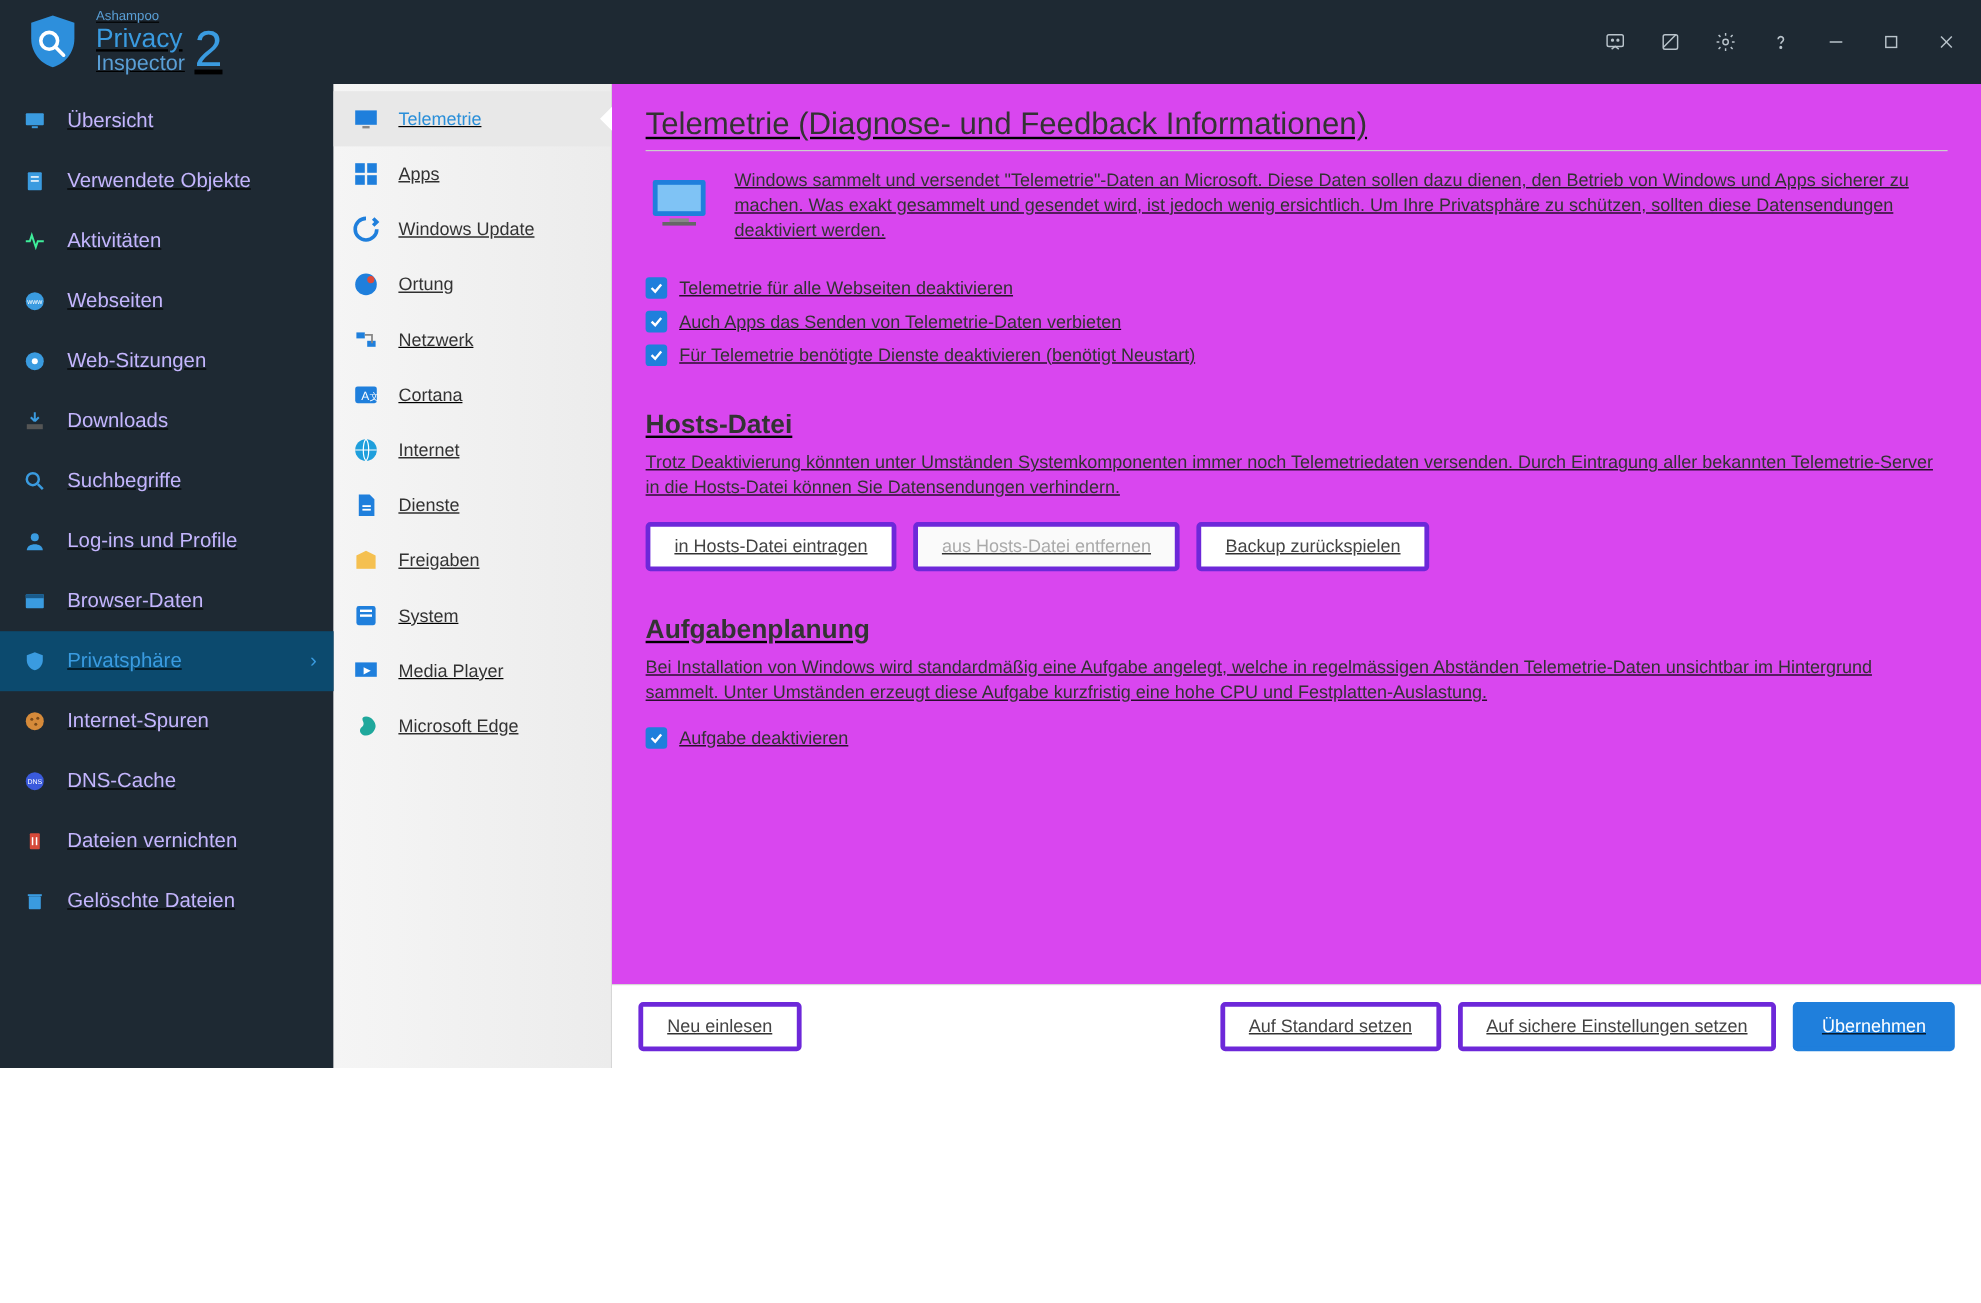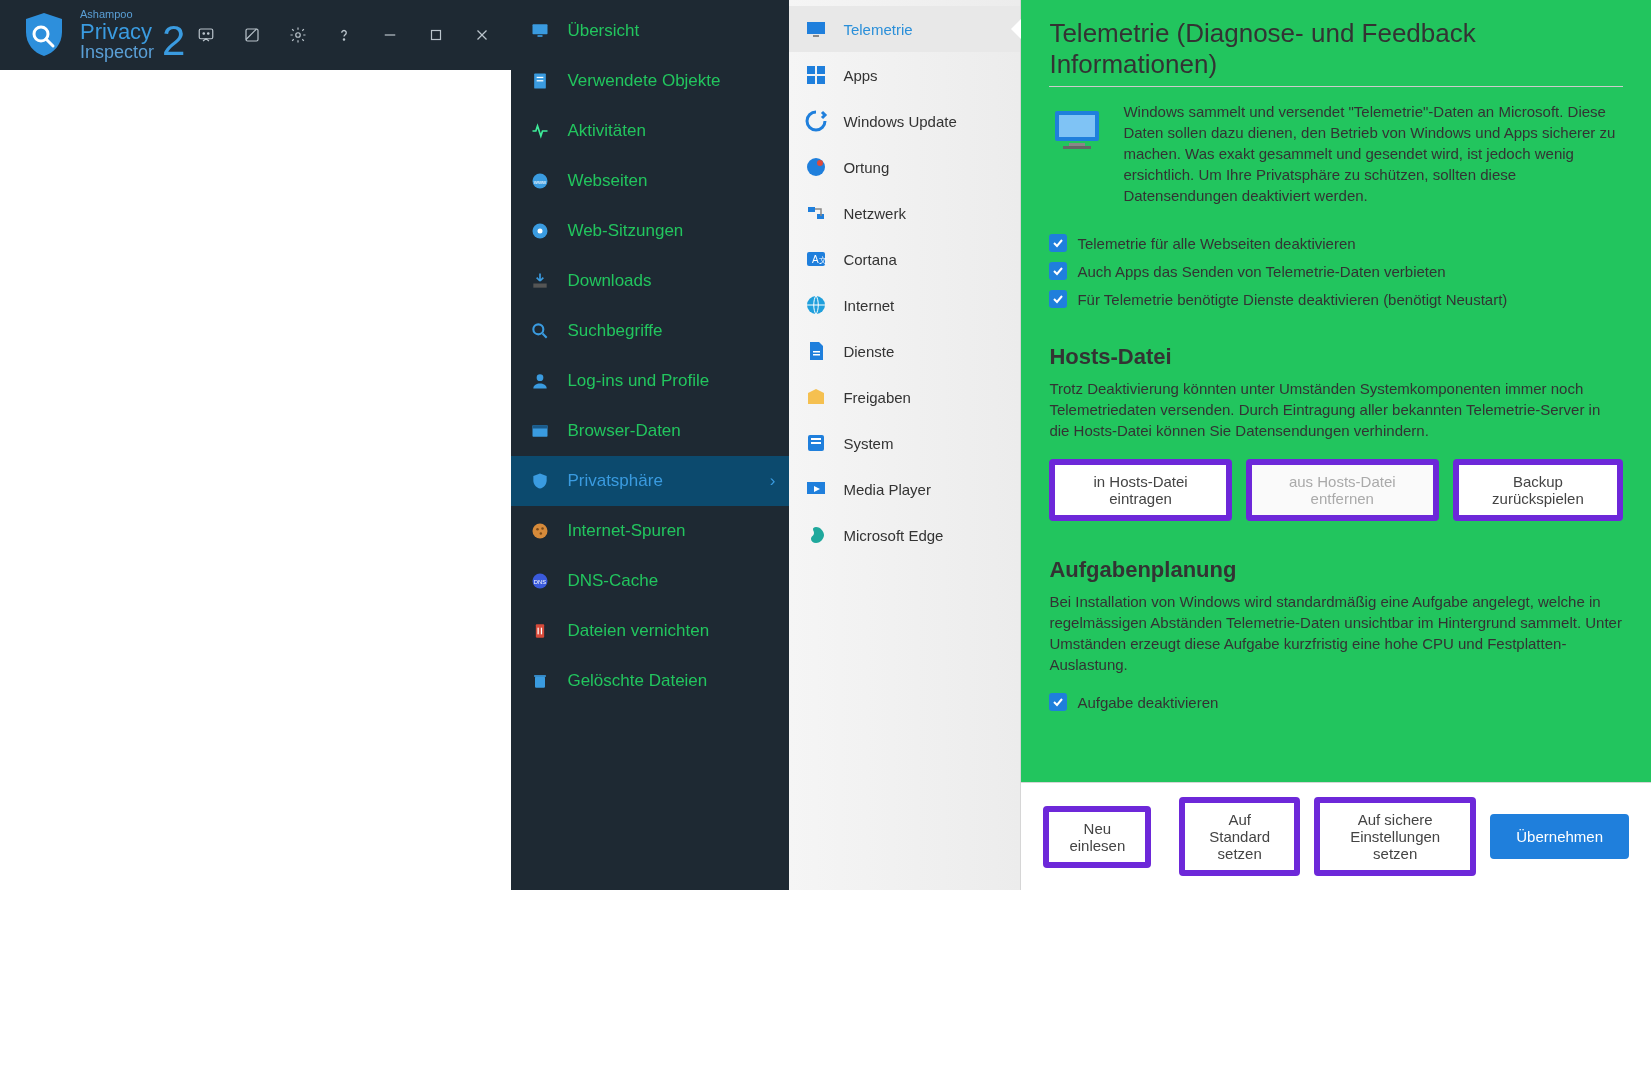--- a/index.html
+++ b/index.html
@@ -1,56 +1,56 @@
 <!DOCTYPE html>
 <html><head>
 <meta charset="utf-8">
 <style>
 * { box-sizing: border-box; margin: 0; padding: 0; }
 body { font-family: "Segoe UI", Arial, sans-serif; font-size: 14px; background: #fff; overflow: hidden; }
-.app { display: flex; width: 1651px; height: 890px; }
+.app { display: flex; flex-direction: column; width: 1651px; height: 890px; text-decoration: underline; }
 .titlebar { height: 70px; background: #1e2933; display: flex; align-items: center; padding: 0 8px 0 20px; color: #fff; }
 .logo-area { display: flex; align-items: center; gap: 12px; }
 .shield-icon svg { width: 48px; height: 48px; }
 .logo-text { display: flex; flex-direction: column; line-height: 1; }
 .logo-brand { font-size: 11px; color: #5a9fd6; }
 .logo-name-row { display: flex; align-items: center; gap: 8px; }
 .logo-name { font-size: 22px; color: #3a9be0; font-weight: 400; }
 .logo-sub { font-size: 18px; color: #5a9fd6; font-weight: 300; }
 .logo-ver { font-size: 42px; color: #3a9be0; font-weight: 300; }
 .titlebar-spacer { flex: 1; }
 .win-controls { display: flex; gap: 4px; }
 .win-btn { width: 42px; height: 42px; display: flex; align-items: center; justify-content: center; color: #bac4cc; cursor: pointer; }
 .win-btn svg { width: 18px; height: 18px; }
 .body { flex: 1; display: flex; min-height: 0; }
 .sidebar { width: 278px; background: #1e2933; color: #d8dee4; display: flex; flex-direction: column; padding-top: 6px; }
-.side-item { display: flex; align-items: center; gap: 16px; padding: 14px 18px; cursor: pointer; font-size: 17px; color: #22c55e; position: relative; }
+.side-item { display: flex; align-items: center; gap: 16px; padding: 14px 18px; cursor: pointer; font-size: 17px; color: #c4b5fd; position: relative; }
 .side-item.active { background: #0c4a6e; color: #3a9be0; }
 .side-item .side-icon { width: 22px; height: 22px; display: flex; align-items: center; justify-content: center; }
 .side-item .side-icon svg { width: 20px; height: 20px; }
 .side-item .chev { position: absolute; right: 14px; color: #3a9be0; }
 .mid-panel { width: 232px; background: linear-gradient(to right, #f5f5f5, #ececec); border-right: 1px solid #d6d6d6; padding-top: 6px; }
 .mid-item { display: flex; align-items: center; gap: 14px; padding: 10px 14px; cursor: pointer; font-size: 15px; color: #333; position: relative; }
 .mid-item.active { background: #e8e8e8; color: #2a8fd9; }
 .mid-item.active::after { content: ""; position: absolute; right: -1px; top: 50%; transform: translateY(-50%); width: 0; height: 0; border-top: 10px solid transparent; border-bottom: 10px solid transparent; border-right: 10px solid #fff; }
 .mid-icon { width: 26px; height: 26px; display: flex; align-items: center; justify-content: center; }
 .mid-icon svg { width: 24px; height: 24px; }
-.content { flex: 1; display: flex; flex-direction: column; background: #22c55e; min-width: 0; }
+.content { flex: 1; display: flex; flex-direction: column; background: #d946ef; min-width: 0; }
 .content-scroll { flex: 1; padding: 18px 28px; overflow: auto; }
 .page-title { font-size: 26px; font-weight: 400; color: #333; border-bottom: 1px solid #ccc; padding-bottom: 6px; margin-bottom: 14px; }
 .intro-row { display: flex; gap: 18px; margin-bottom: 28px; }
 .intro-icon { width: 56px; height: 56px; flex-shrink: 0; display:flex; align-items:center; justify-content:center; }
 .intro-text { font-size: 15px; color: #333; line-height: 1.4; }
 .check-row { display: flex; align-items: center; gap: 10px; margin: 10px 0; font-size: 15px; color: #333; cursor: pointer; }
 .chk { width: 18px; height: 18px; border-radius: 3px; background: #1f7fdc; display: flex; align-items: center; justify-content: center; flex-shrink: 0; }
 .chk svg { width: 12px; height: 12px; stroke: #fff; }
 .section-title { font-size: 22px; color: #333; margin-top: 36px; margin-bottom: 8px; }
 .section-desc { font-size: 15px; color: #333; line-height: 1.4; margin-bottom: 18px; }
 .btn-row { display: flex; gap: 14px; }
-.btn { border: 6px solid #6d28d9; border-radius: 4px; background: #fff; padding: 8px 20px; font-size: 15px; color: #444; cursor: pointer; }
+.btn { border: 4px solid #6d28d9; border-radius: 4px; background: #fff; padding: 8px 20px; font-size: 15px; color: #444; cursor: pointer; }
 .btn.disabled { color: #aaa; cursor: default; background: #fafafa; }
 .footer { border-top: 1px solid #d6d6d6; padding: 14px 22px; display: flex; gap: 14px; align-items: center; background: #fff; }
 .footer-spacer { flex: 1; }
 .btn.primary { background: #1f7fdc; border-color: #1f7fdc; color: #fff; }
 </style>
 </head>
 <body>
 
 <div class="app">
 

